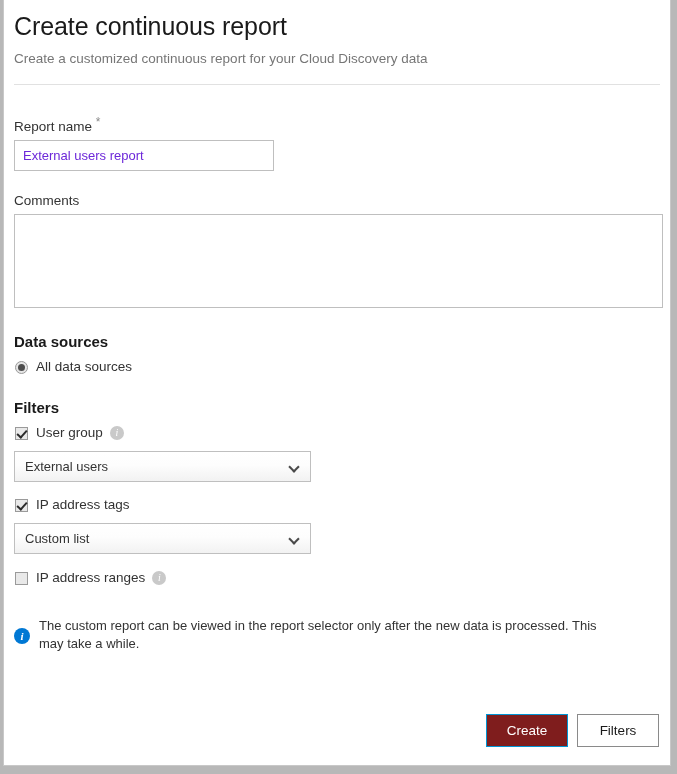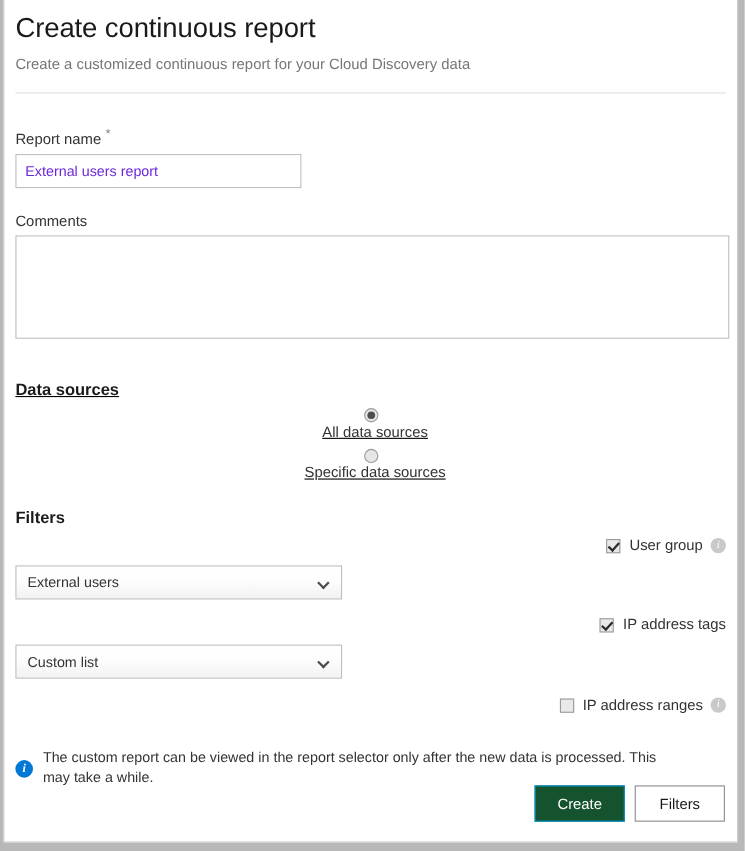--- a/index.html
+++ b/index.html
@@ -104,30 +104,29 @@
   }
 
   
   .section-heading {
     font-size: 15px;
     font-weight: bold;
     color: #1a1a1a;
     margin: 0;
     line-height: 20px;
   }
-  .section-data-sources { margin-top: 37px; text-decoration: underline; }
+  .section-data-sources { margin-top: 24px; }
   .section-filters { margin-top: 22px; }
 
   
   .radio-row {
     display: flex;
     align-items: center;
     margin-top: 6px;
     cursor: default;
-    flex-direction: column;
   }
   .radio-mark {
     width: 13px;
     height: 13px;
     border-radius: 50%;
     border: 1px solid #9a9a9a;
     background: #e6e6e6;
     box-sizing: border-box;
     position: relative;
     flex: 0 0 auto;
@@ -149,21 +148,20 @@
     margin-left: 8px;
     line-height: 18px;
   }
 
   
   .check-row {
     display: flex;
     align-items: center;
     margin-top: 6px;
     cursor: default;
-    justify-content: flex-end;
   }
   .check-mark {
     width: 13px;
     height: 13px;
     border: 1px solid #9a9a9a;
     background: #e9e9e9;
     box-sizing: border-box;
     position: relative;
     flex: 0 0 auto;
     margin-left: 1px;
@@ -292,21 +290,21 @@
     font-family: "Liberation Sans", sans-serif;
     font-size: 13.5px;
     height: 33px;
     border-radius: 0;
     cursor: pointer;
     box-sizing: border-box;
     padding: 0 14px;
     min-width: 82px;
   }
   .btn-primary {
-    background: #14532d;
+    background: #7f1d1d;
     border: 1px solid #0095d4;
     color: #ffffff;
   }
   .btn-secondary {
     background: #ffffff;
     border: 1px solid #8a8a8a;
     color: #1a1a1a;
     margin-left: 9px;
   }
 </style>
@@ -334,24 +332,20 @@
     </div>
 
     <div class="section-data-sources">
       <h2 class="section-heading">Data sources</h2>
 
       <div class="radio-row">
         <span class="radio-mark checked"></span>
         <span class="radio-label">All data sources</span>
       </div>
 
-      <div class="radio-row">
-        <span class="radio-mark"></span>
-        <span class="radio-label">Specific data sources</span>
-      </div>
     </div>
 
     <div class="section-filters">
       <h2 class="section-heading">Filters</h2>
 
       <div class="check-row">
         <span class="check-mark checked"></span>
         <span class="check-label">User group</span>
         <span class="info-dot"></span>
       </div>

